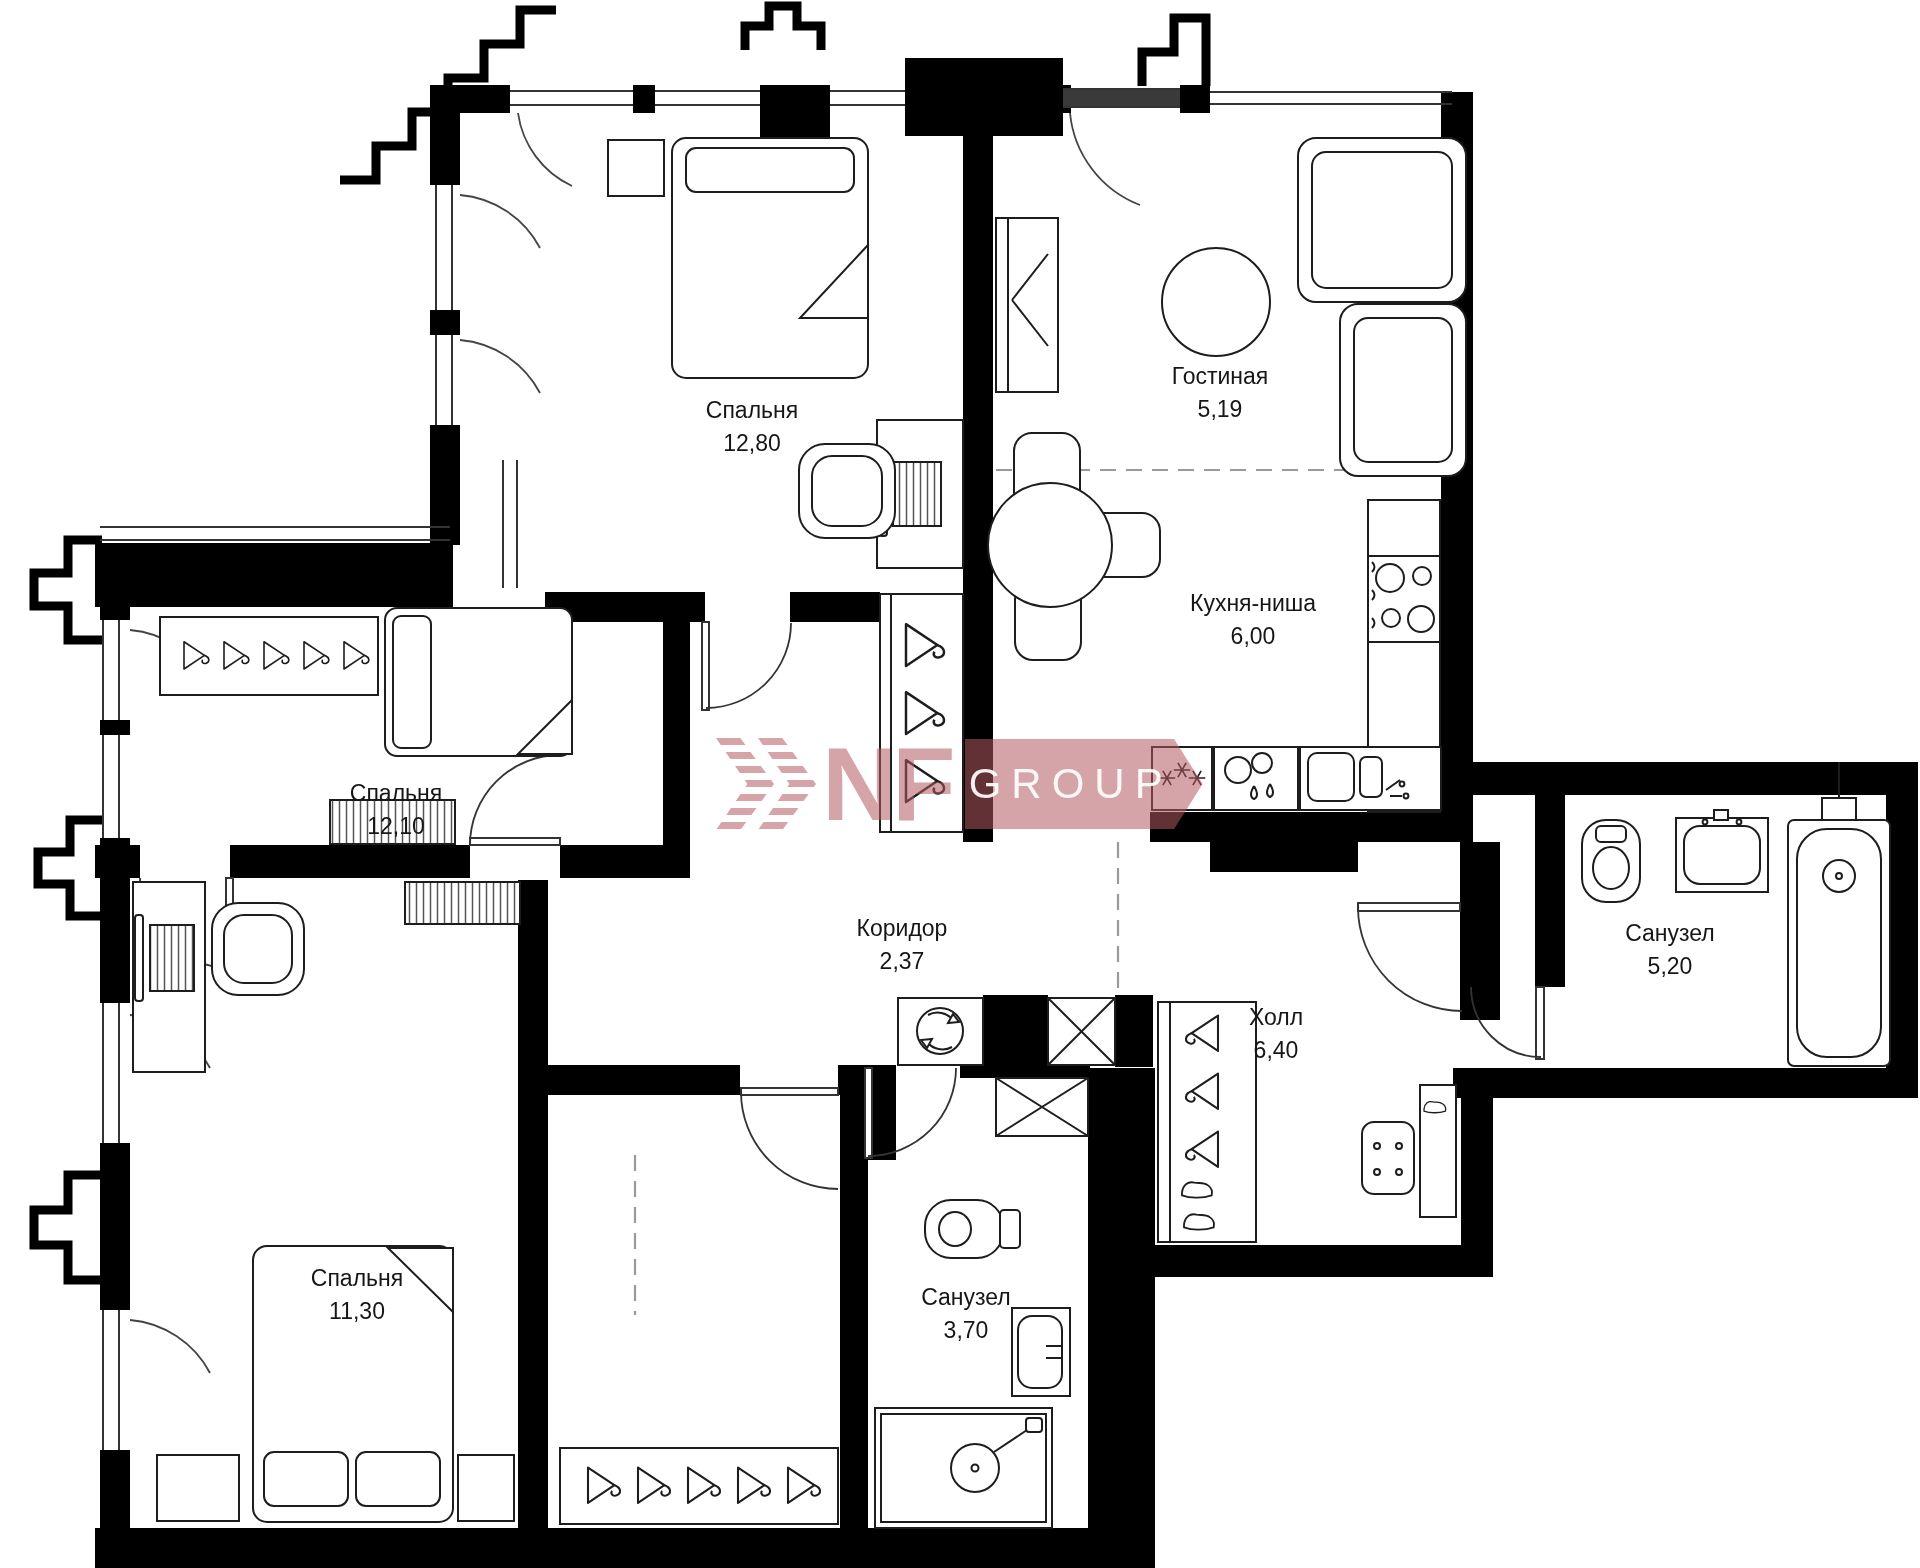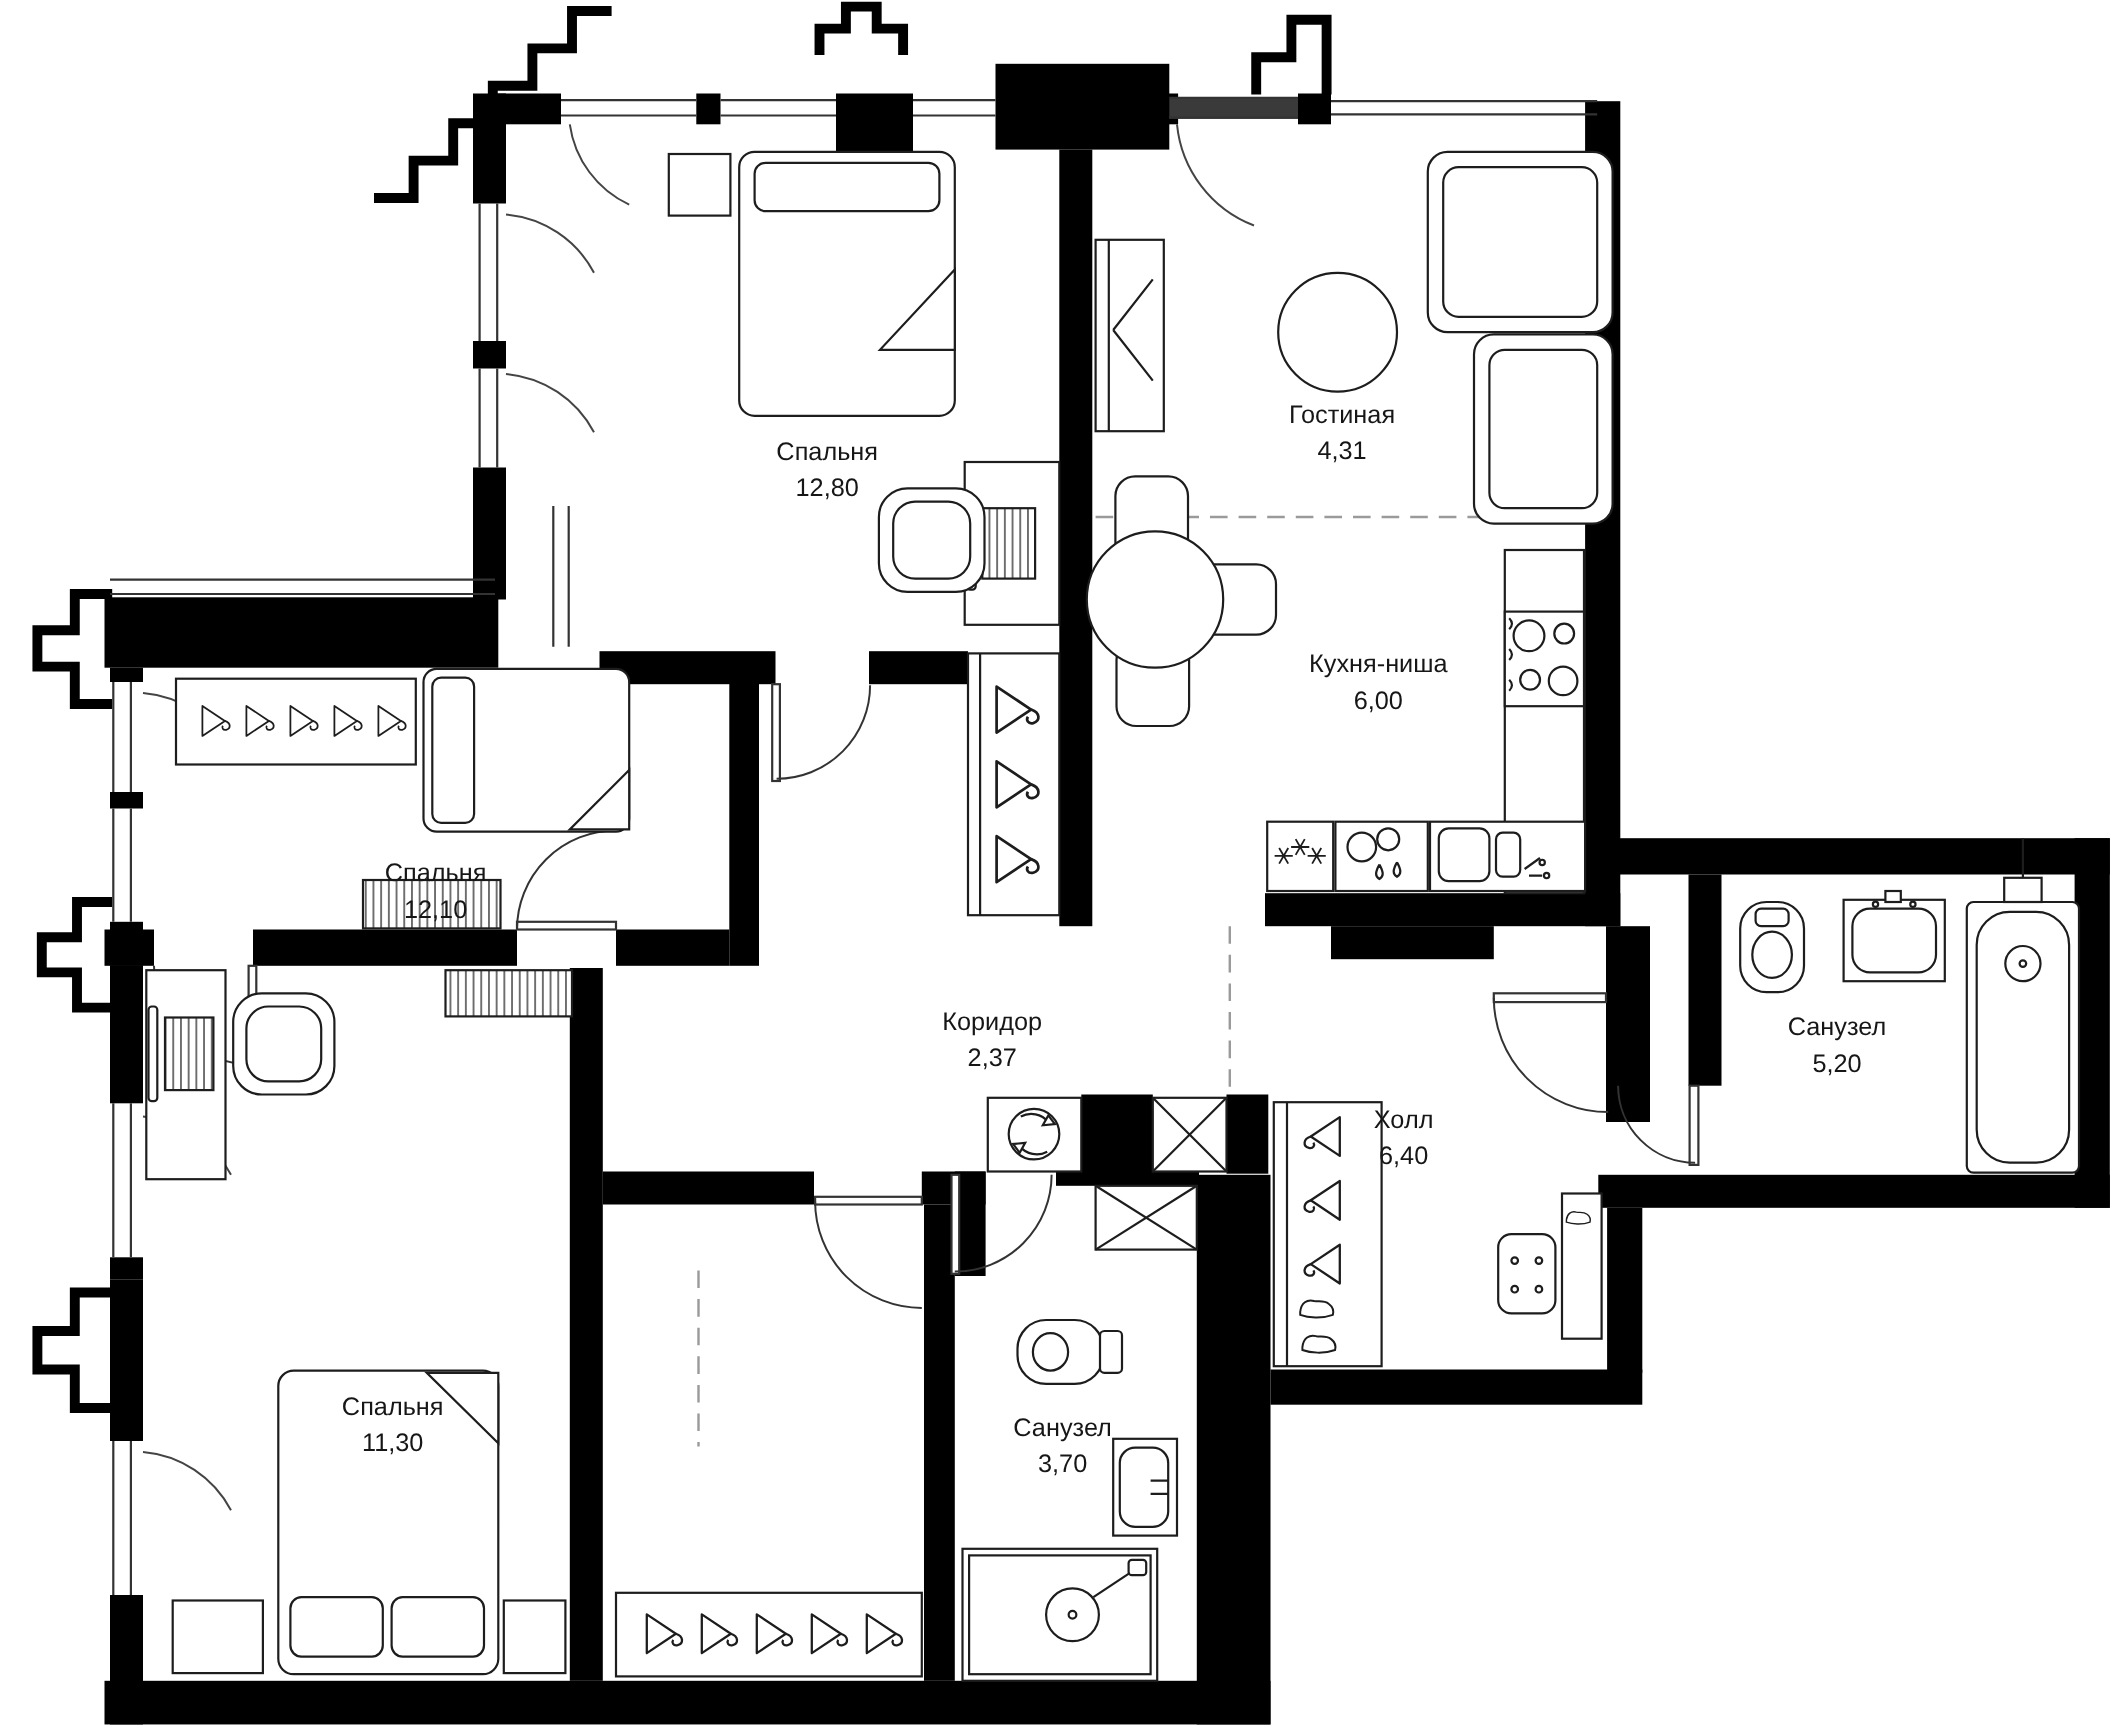--- a/index.html
+++ b/index.html
@@ -337,21 +337,21 @@
   </g>
 </svg>
 
 <div class="labels">
   <div class="room-label" style="left:752px;top:427px;">
         <span class="nm">Спальня</span>
         <span class="ar">12,80</span>
       </div>
   <div class="room-label" style="left:1220px;top:393px;">
         <span class="nm">Гостиная</span>
-        <span class="ar">4,31</span>
+        <span class="ar">5,19</span>
       </div>
   <div class="room-label" style="left:1253px;top:620px;">
         <span class="nm">Кухня-ниша</span>
         <span class="ar">6,00</span>
       </div>
   <div class="room-label" style="left:396px;top:810px;">
         <span class="nm">Спальня</span>
         <span class="ar">12,10</span>
       </div>
   <div class="room-label" style="left:902px;top:945px;">
@@ -369,14 +369,24 @@
   <div class="room-label" style="left:357px;top:1295px;">
         <span class="nm">Спальня</span>
         <span class="ar">11,30</span>
       </div>
   <div class="room-label" style="left:966px;top:1314px;">
         <span class="nm">Санузел</span>
         <span class="ar">3,70</span>
       </div>
 </div>
 
-
+<div class="watermark">
+  <div class="wm-mark">
+    <div class="wm-chev"></div>
+    <div class="wm-chev"></div>
+  </div>
+  <div class="wm-nf">NF</div>
+  <div class="wm-group">
+    <span>GROUP</span>
+  </div>
 </div>
 
+</div>
+
 </body></html>

